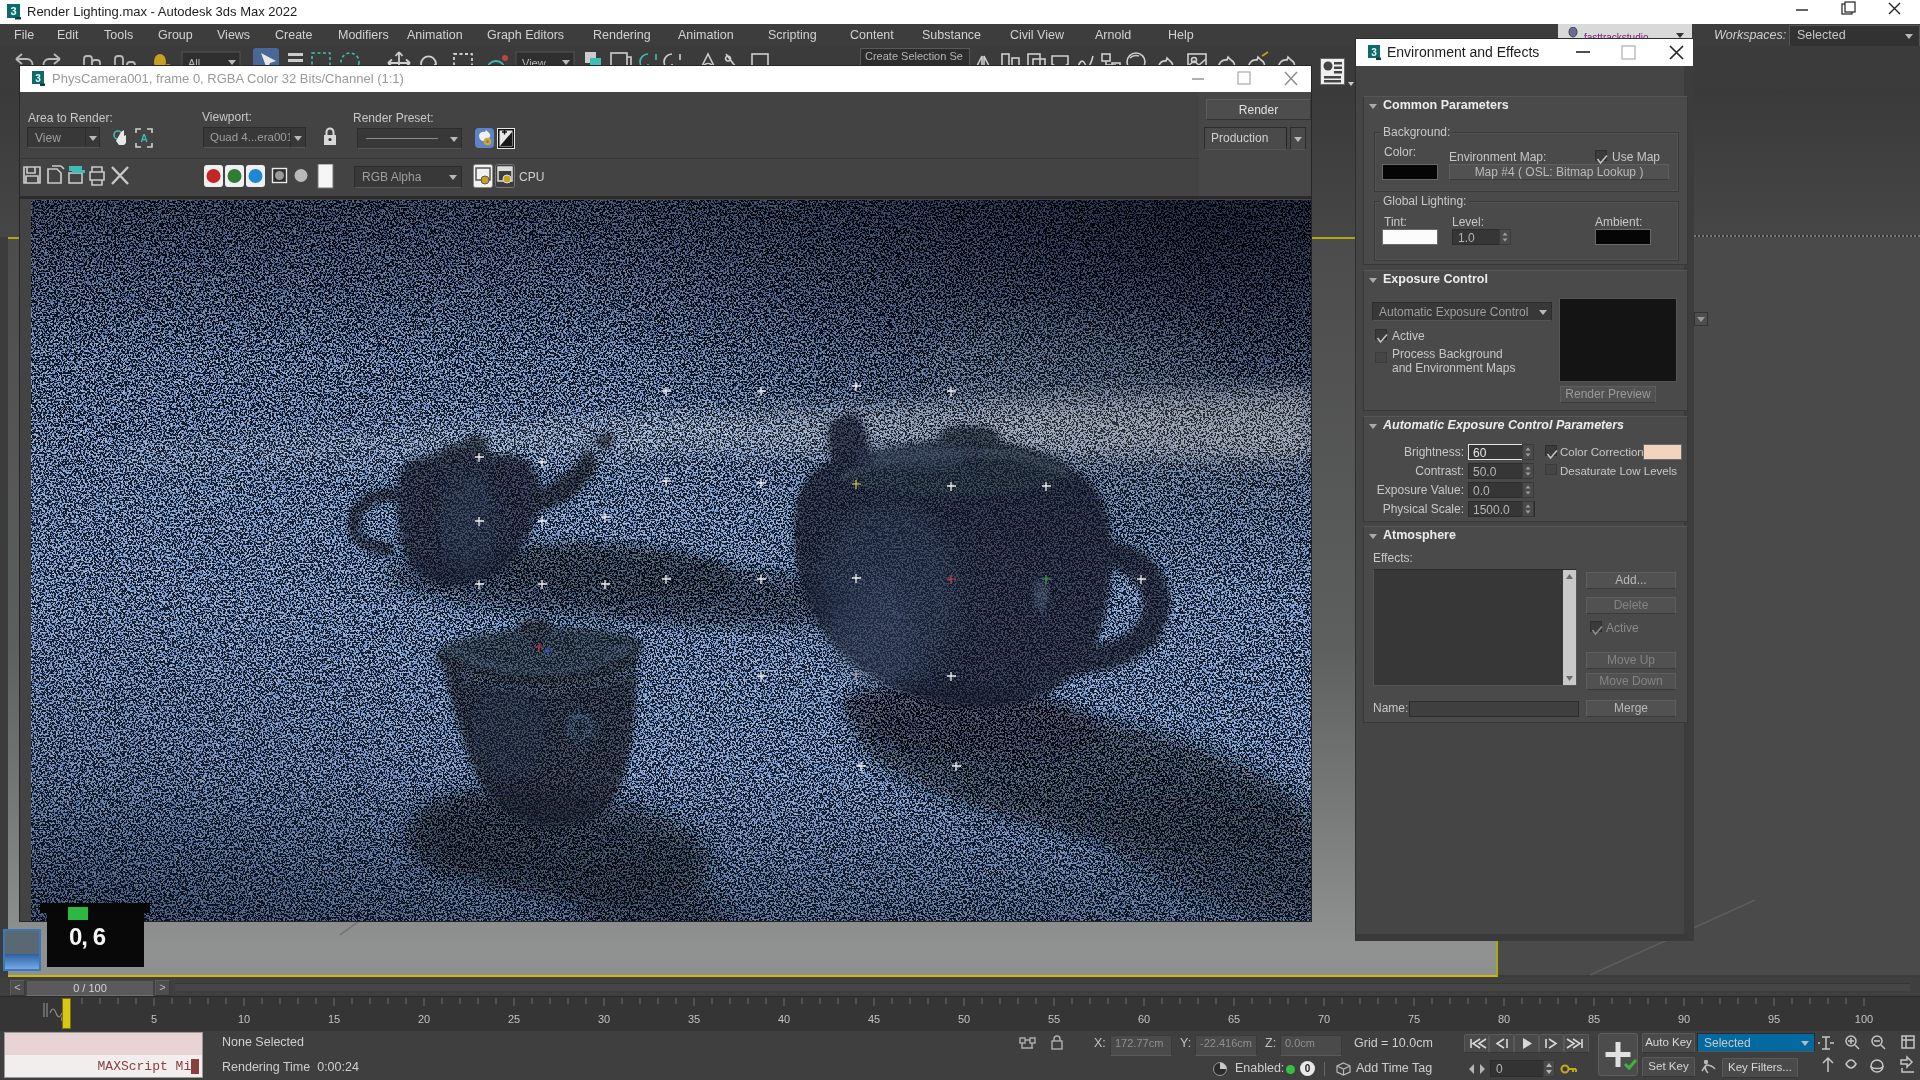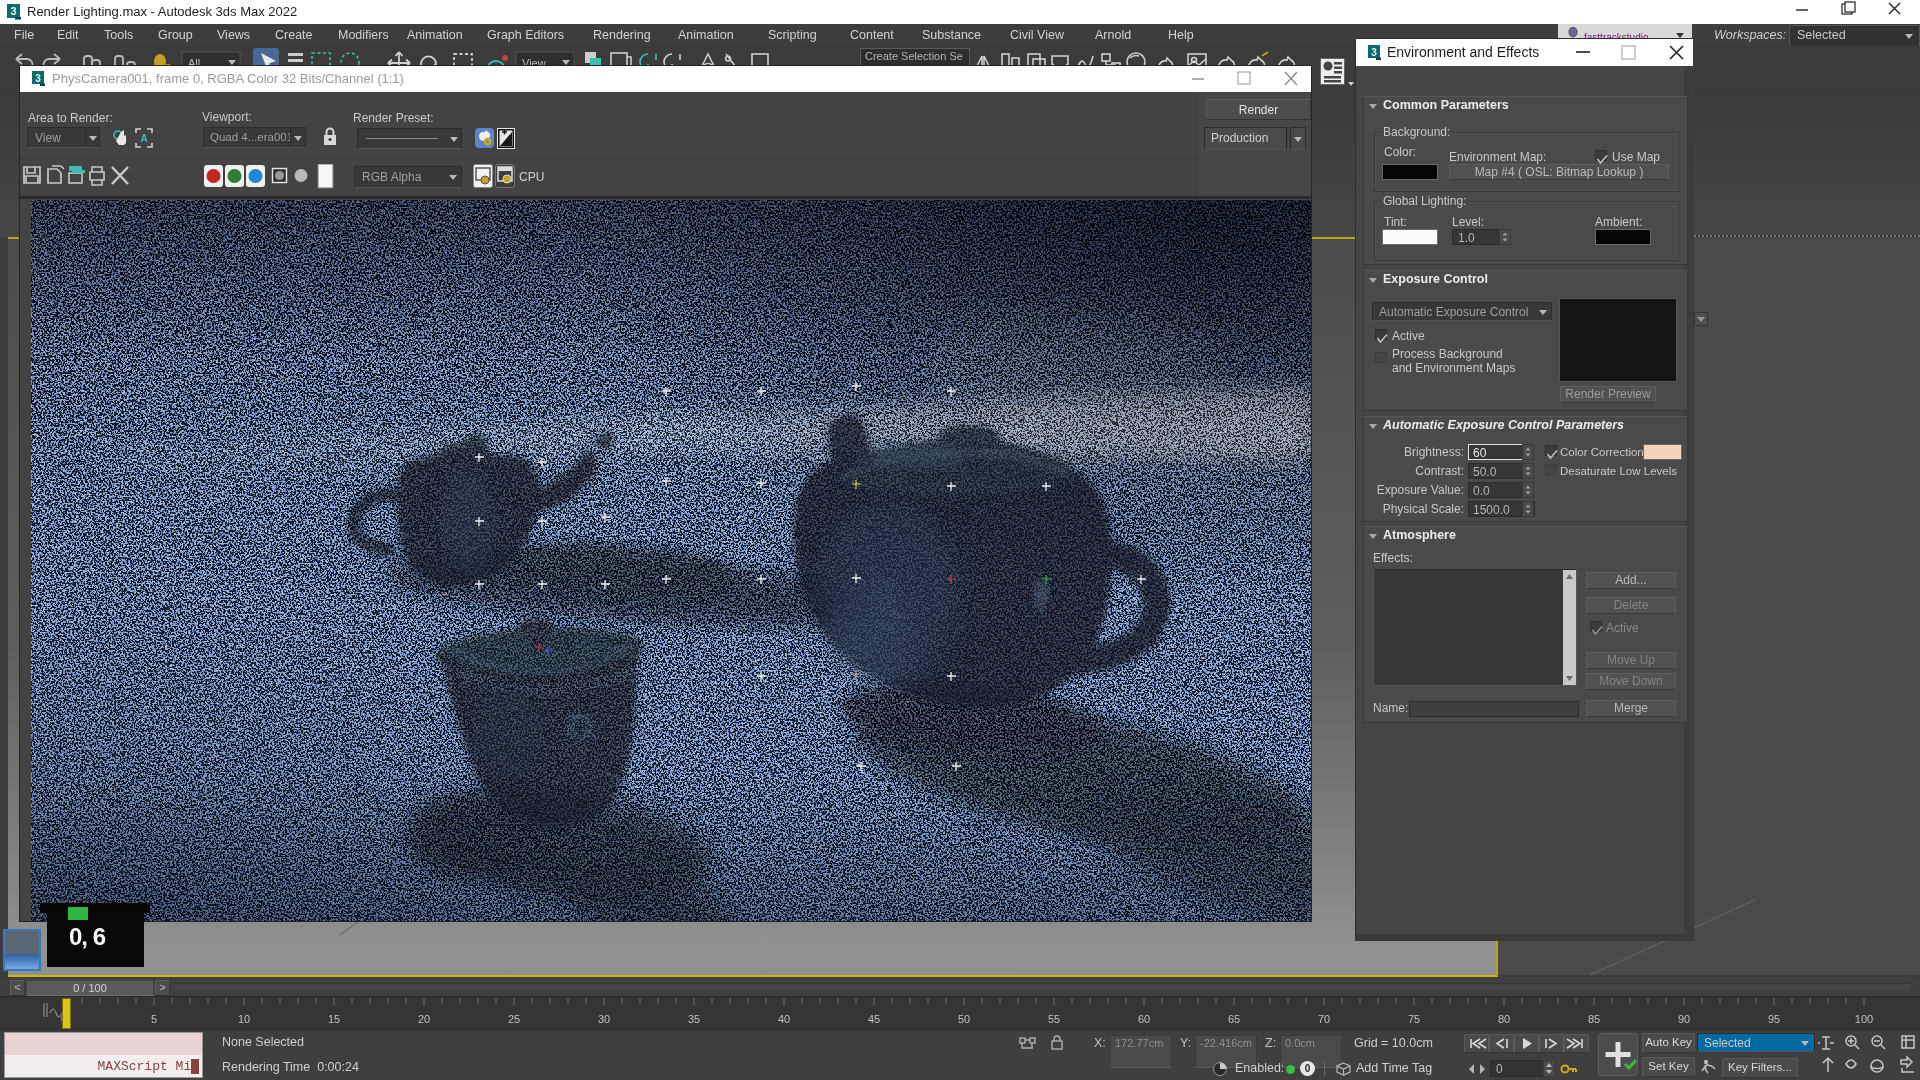--- a/index.html
+++ b/index.html
@@ -11,21 +11,21 @@
 .phead{color:#ececec;font-size:12.5px;font-weight:bold;}
 .grip{width:14px;height:10px;background:radial-gradient(circle 1px at 2px 2px,#777 55%,transparent 60%) 0 0/4px 4px;}
 .group{border:1px solid #3a3a3a;box-shadow:inset 0 0 0 1px #525252;}
 .glbl{color:#c8c8c8;font-size:12px;background:#4a4a4a;padding:0 3px;}
 .cb{width:12px;height:11px;background:#3b3b3b;border:1px solid #2e2e2e;box-sizing:border-box;}
 .swatch{border:1px solid #6a6a6a;}
 .mbtn{background:#515151;border:1px solid #5e5e5e;border-bottom-color:#3a3a3a;color:#b9b9b9;font-size:12px;text-align:center;line-height:14px;}
 .field{background:#363636;border:1px solid #2c2c2c;color:#b5b5b5;font-size:12px;}
 .spin{width:10px;height:14px;background:#4a4a4a;border:1px solid #3a3a3a;}
 .rlbl{color:#c8c8c8;font-size:12px;text-align:right;}
-.cofield{background:#4a4a4a;border:1px solid #3a3a3a;border-bottom-color:#5a5a5a;color:#8f8f8f;font-size:11px;height:14px;padding:1px 0 16px 4px;white-space:nowrap;overflow:hidden;}
+.cofield{background:#4a4a4a;border:1px solid #3a3a3a;border-bottom-color:#5a5a5a;color:#8f8f8f;font-size:11px;height:14px;padding:1px 0 4px 4px;white-space:nowrap;overflow:hidden;}
 .pbtn{background:#4a4a4a;border:1px solid #5a5a5a;border-bottom-color:#363636;border-radius:2px;width:23px;height:17px;box-sizing:content-box;}
 </style></head>
 <body>
 
 <div class="abs" id="titlebar" style="left:0;top:0;width:1920px;height:24px;background:#ffffff;">
   <svg class="abs" style="left:6px;top:3px" width="16" height="18" viewBox="0 0 16 18">
     <rect x="1" y="1" width="13" height="14" fill="#0c6b68"></rect>
     <text x="7.5" y="12" font-size="11" font-weight="bold" fill="#e8f6f5" text-anchor="middle" font-family="Liberation Sans">3</text>
     <rect x="9" y="14" width="6" height="2.5" fill="#10403e"></rect>
   </svg>

